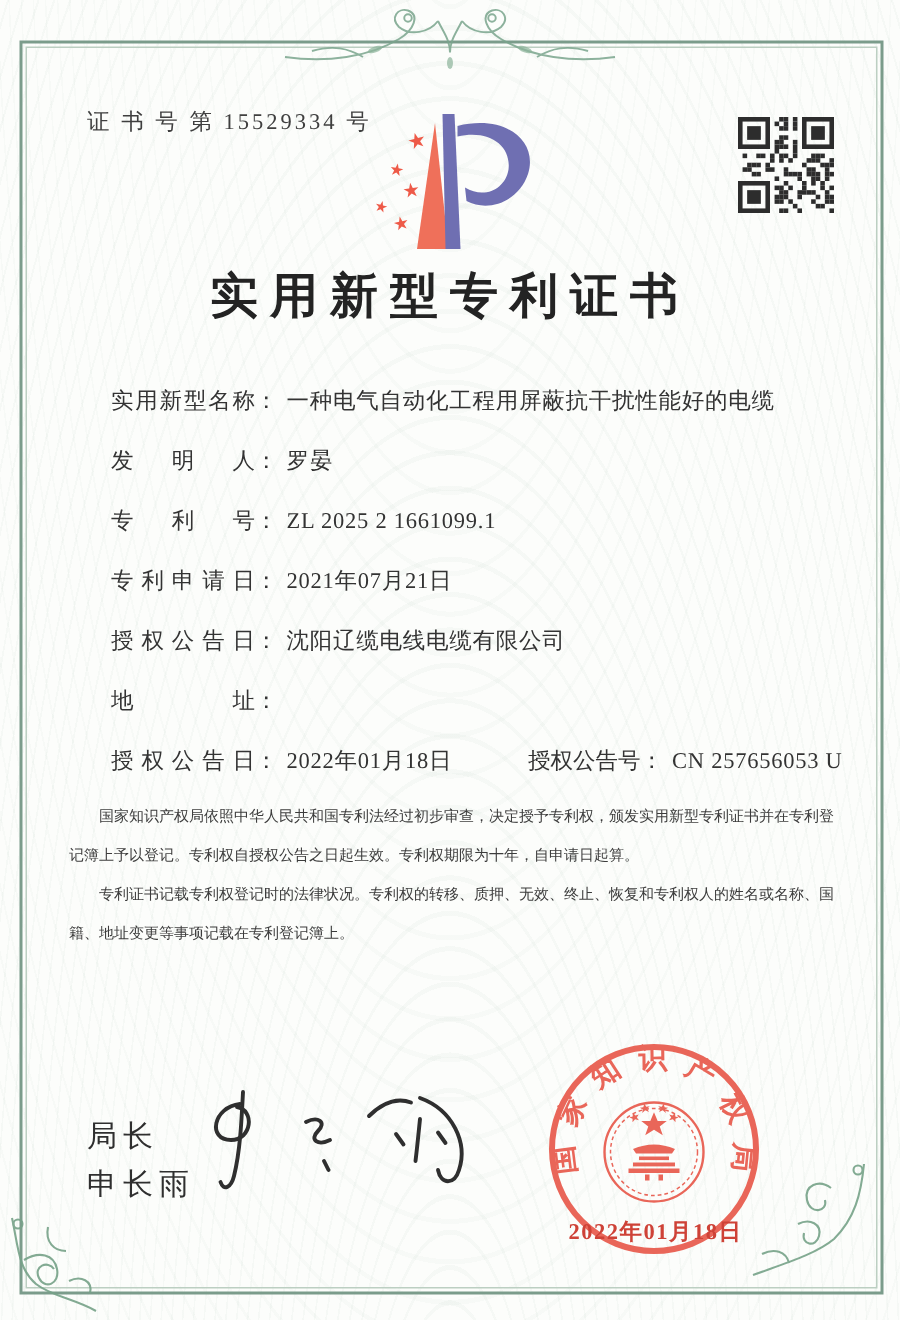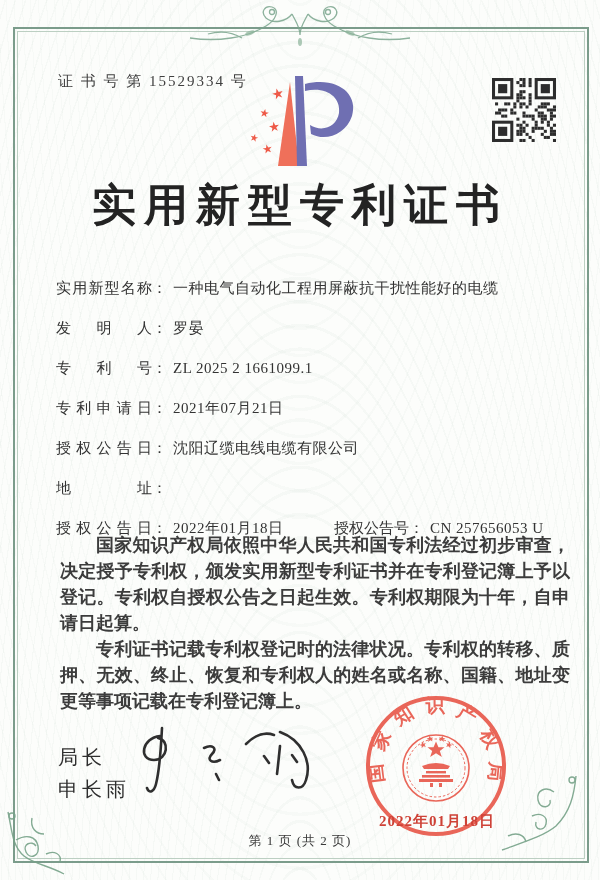--- a/index.html
+++ b/index.html
@@ -11,30 +11,30 @@
       repeating-radial-gradient(ellipse at 50% -15%, rgba(126,164,142,0.04) 0 1px, transparent 1px 8px);
     font-family:"Liberation Serif","DejaVu Serif",serif;
     color:#2b2b2b;
   }
   .frame-outer{position:absolute;left:13px;top:27px;right:11px;bottom:17px;border:2px solid #7b9c8b;}
   .frame-inner{position:absolute;inset:2px;border:1px solid #bccfc2;}
   .cert-no{position:absolute;left:58px;top:72px;font-size:15px;letter-spacing:2px;color:#3f3f3f;}
   .logo{position:absolute;left:233px;top:70px;width:132px;height:102px;}
   .qr{position:absolute;left:492px;top:78px;width:64px;height:64px;}
   .title{position:absolute;left:0;top:176px;width:100%;text-align:center;
-         font-size:44px;letter-spacing:8px;font-weight:600;color:#232323;}
+         font-size:32px;letter-spacing:8px;font-weight:600;color:#232323;}
   .fields{position:absolute;left:56px;top:258px;right:36px;font-size:15px;color:#333;}
-  .frow{height:40px;display:flex;align-items:flex-end;line-height:20px;}
+  .frow{height:40px;display:flex;align-items:flex-start;line-height:20px;margin-left:18px;}
   .flabel{display:inline-block;width:96px;text-align:justify;text-align-last:justify;flex:none;}
   .colon{flex:none;}
   .fvalue{margin-left:6px;letter-spacing:0.5px;}
   .frow-double .group1{display:flex;width:278px;flex:none;}
   .frow-double .group2{display:flex;}
   .frow-double .flabel2{flex:none;}
-  .paras{position:absolute;left:60px;top:532px;width:510px;font-size:18px;line-height:26px;color:#3c3c3c;text-align:justify;font-weight:bold;}
+  .paras{position:absolute;left:46px;top:532px;width:510px;font-size:10px;line-height:26px;color:#3c3c3c;text-align:justify;}
   .paras p{margin:0;text-indent:2em;}
   .sig-title{position:absolute;left:58px;top:744px;font-size:20px;letter-spacing:4px;color:#2f2f2f;}
   .sig-name{position:absolute;left:58px;top:776px;font-size:20px;letter-spacing:4px;color:#2f2f2f;}
   .sig-hand{position:absolute;left:122px;top:722px;width:212px;height:96px;}
   .seal{position:absolute;left:356px;top:686px;width:160px;height:160px;opacity:0.92;}
   .seal-date{position:absolute;left:362px;top:812px;width:150px;text-align:center;
              font-size:15px;color:#ce4237;letter-spacing:1px;font-weight:600;z-index:5;}
   .footer{position:absolute;left:0;top:832px;width:100%;text-align:center;font-size:13px;color:#3a3a3a;letter-spacing:1px;}
   .orn{position:absolute;pointer-events:none;}
   .orn-top{left:188px;top:0;width:224px;height:56px;}
@@ -309,15 +309,14 @@
         <rect x="70" y="85" width="20" height="2.4"></rect>
         <rect x="66" y="89" width="28" height="2.6"></rect>
         <rect x="63" y="93" width="34" height="3"></rect>
         <rect x="74" y="97" width="3" height="4"></rect>
         <rect x="83" y="97" width="3" height="4"></rect>
       </g>
     </g>
   </svg>
   <div class="seal-date">2022年01月18日</div>
 
-  <div class="footer">第 1 页 (共 2 页)</div>
 
 </div>
 
 </body></html>

